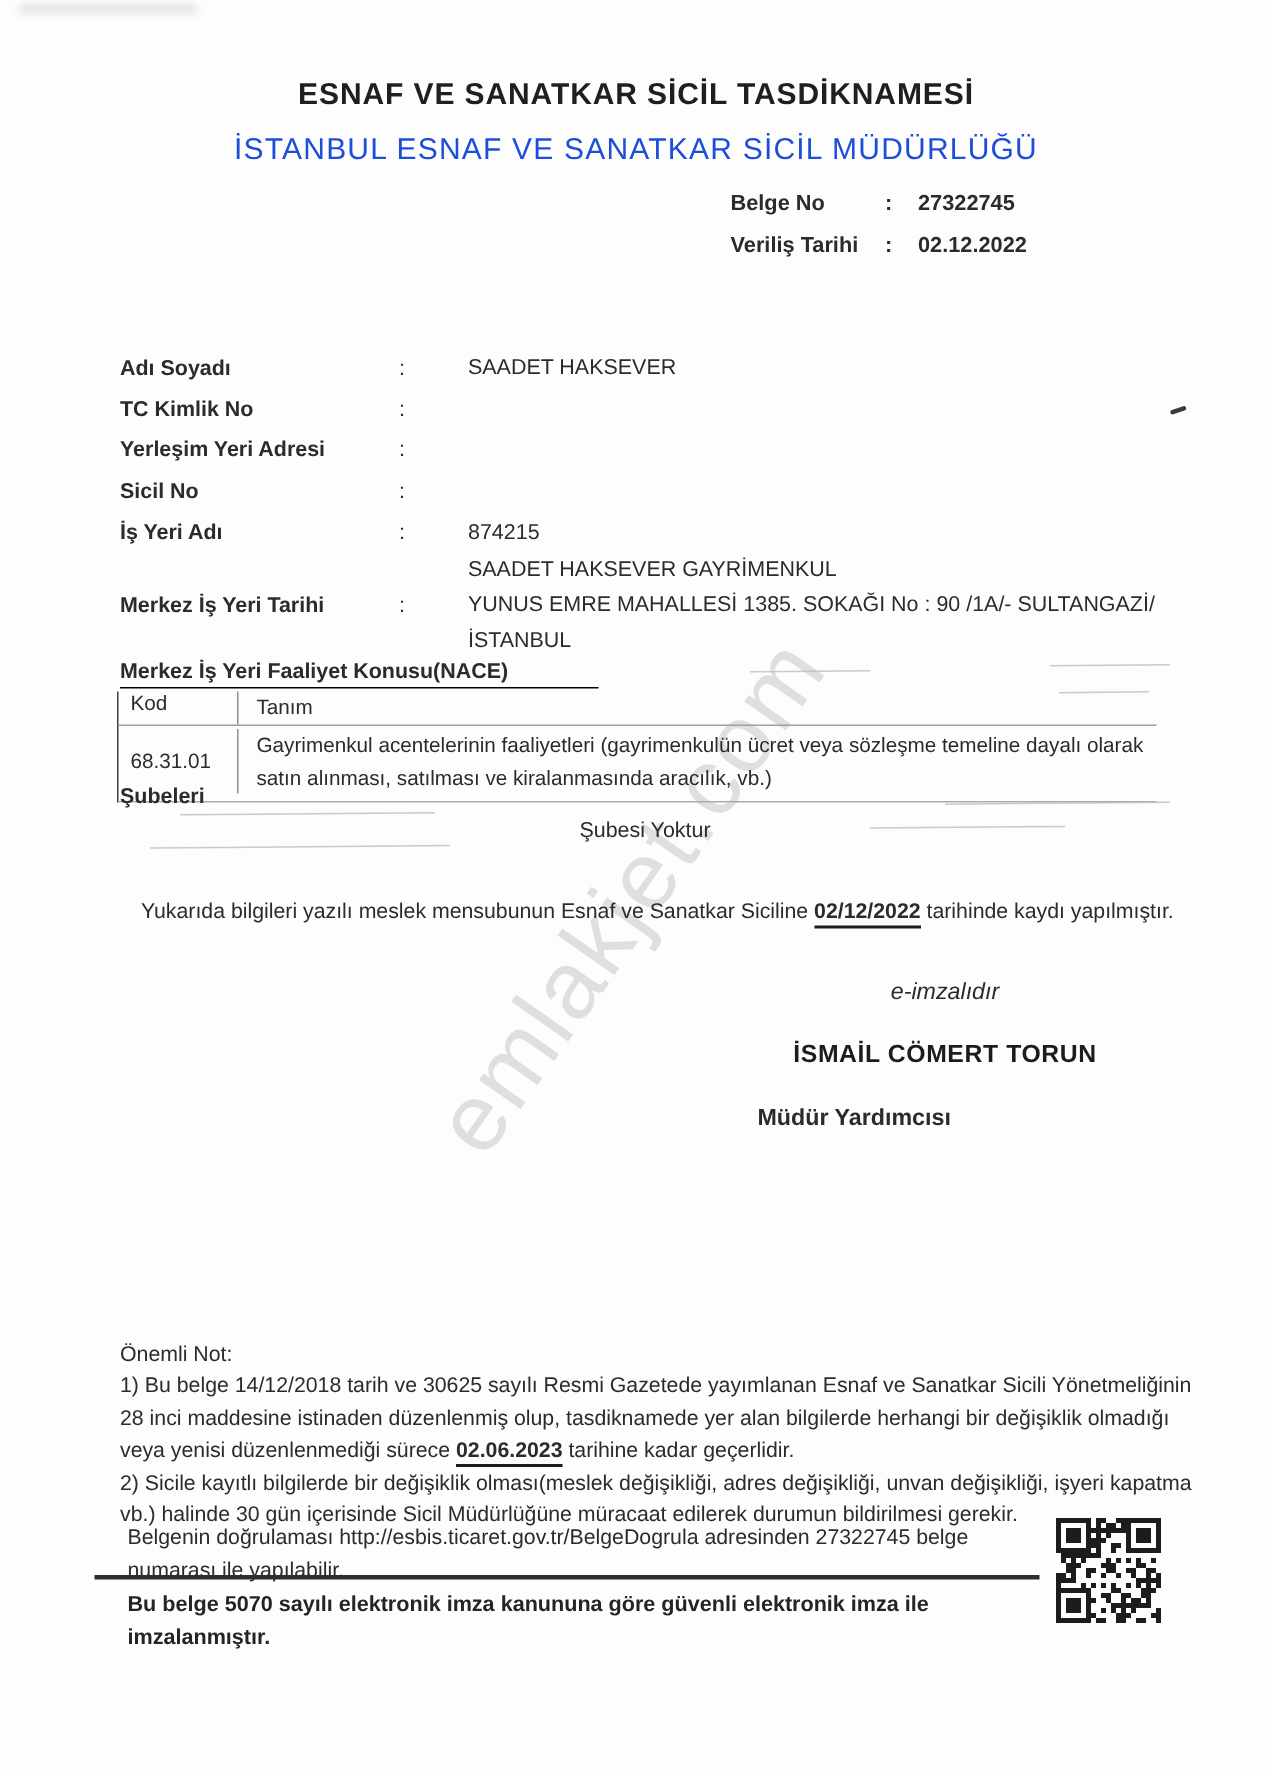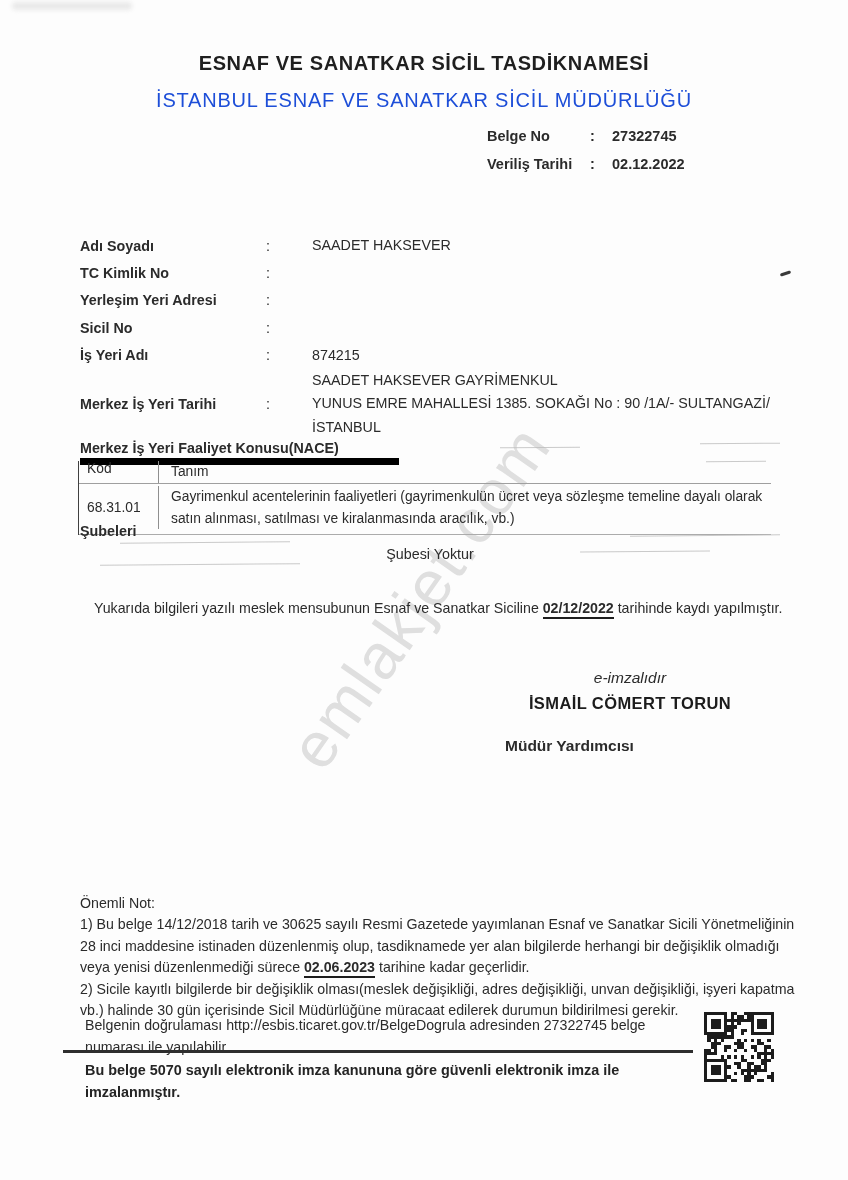--- a/index.html
+++ b/index.html
@@ -17,34 +17,34 @@
   .meta .ml{width:103px;}
   .meta .mc{width:22px; text-align:left;}
   
   .fields{top:232px; left:80px; width:700px; font-size:14.3px;}
   .frow{display:flex; min-height:27.4px; align-items:center;}
   .flabel{width:186px; font-weight:bold;}
   .fcolon{width:46px;}
   .fvalue{flex:1; line-height:23.5px;}
   .fvalue .vline{white-space:nowrap;}
   
-  .nace-title{top:440px; left:80px; font-size:14.3px; font-weight:bold; border-bottom:7px solid #000000; padding-right:60px; padding-bottom:2px;}
+  .nace-title{top:440px; left:80px; font-size:14.3px; font-weight:bold; border-bottom:1px solid #000000; padding-right:60px; padding-bottom:2px;}
   .nace-table{top:461px; left:78px; width:692px; font-size:13.8px; border-left:1px solid #404040;}
   .nthead{display:flex; height:22px; border-bottom:1px solid #9f9f9f;}
   .ntrow{display:flex; border-bottom:1px solid #ababab; padding:2px 0 5px 0;}
   .ncell-kod{width:80px; padding-left:8px; box-sizing:border-box; border-right:1px solid #8f8f8f;}
   .ncell-tanim{flex:1; padding-left:12px; line-height:21.5px;}
   .ntrow .ncell-kod{display:flex; align-items:center;}
   .subeleri{top:523px; left:80px; font-size:14.3px; font-weight:bold;}
   .subesi-yoktur{top:546px; left:300px; width:260px; text-align:center; font-size:14.3px;}
   
   .regline{top:600px; left:94px; font-size:14.2px; white-space:nowrap;}
   .bu{font-weight:bold; border-bottom:2px solid #1d1d1d; padding-bottom:1px;}
   
-  .eimza{top:653px; left:530px; width:200px; text-align:center; font-style:italic; font-size:15.5px;margin-top:16px;}
+  .eimza{top:653px; left:530px; width:200px; text-align:center; font-style:italic; font-size:15.5px;}
   .signame{top:694px; left:455px; width:350px; text-align:center; font-weight:bold; font-size:16.5px; letter-spacing:.4px; color:#1c1c1c;}
   .sigtitle{top:737px; left:505px; width:250px; font-weight:bold; font-size:15.5px;}
   
   .notes{top:893px; left:80px; width:716px; font-size:14.2px; line-height:21.4px;}
   .verif{top:1015px; left:85px; width:592px; font-size:14.2px; line-height:21.6px;}
   .rule{top:1050px; left:63px; width:630px; height:3px; background:#2e2e2e;}
   .esign{top:1059px; left:85px; width:612px; font-size:14.4px; line-height:22px; font-weight:bold; color:#242424;}
   
   .qr{top:1012px; left:704px; width:70px; height:70px;}
   .qr svg{width:70px; height:70px; fill:#1c1c1c;}

